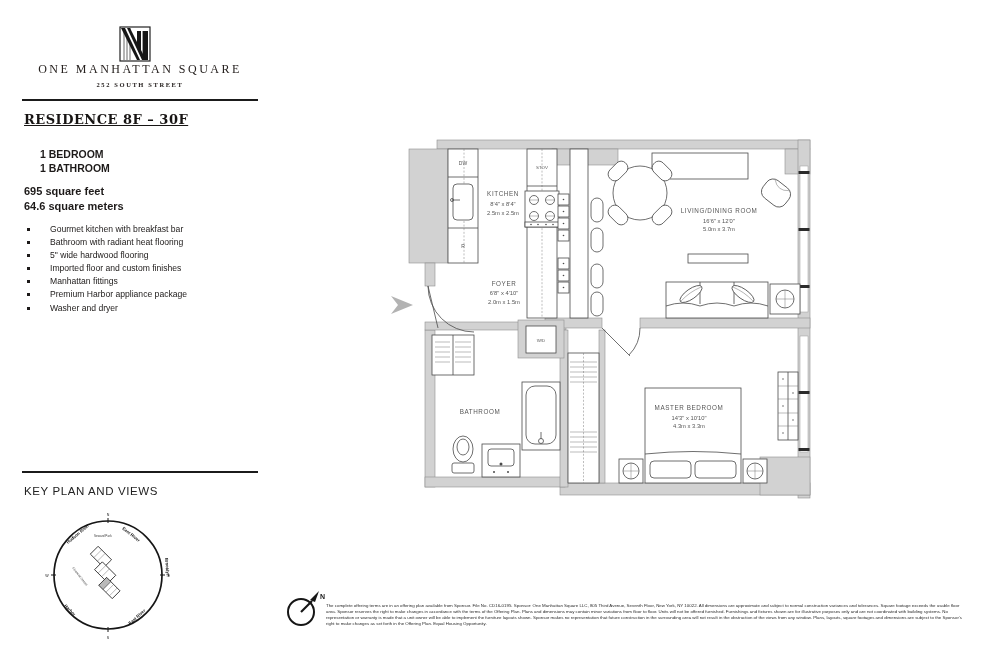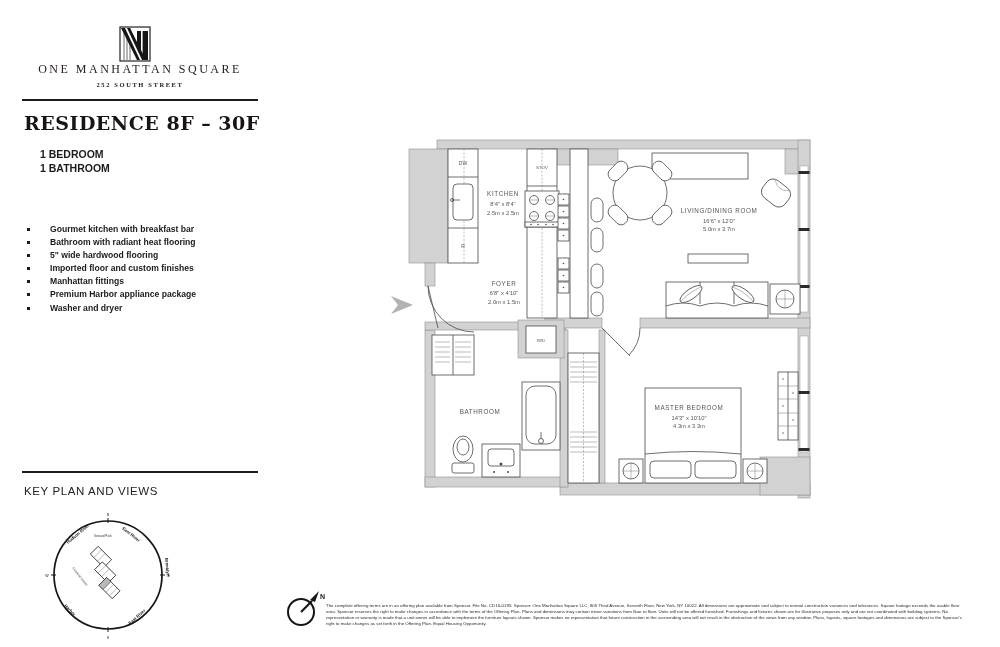--- a/index.html
+++ b/index.html
@@ -7,25 +7,25 @@
         font-family:"Liberation Sans",sans-serif;color:#1d1d1d;}
   .abs{position:absolute;}
 
   
   .brand-name{left:10px;top:62px;width:260px;text-align:center;
     font-family:"Liberation Serif",serif;font-size:12px;letter-spacing:2.5px;color:#26211f;}
   .brand-addr{left:10px;top:81px;width:260px;text-align:center;
     font-family:"Liberation Serif",serif;font-size:6.5px;font-weight:bold;letter-spacing:1.6px;color:#26211f;}
   .rule{left:22px;width:236px;border-top:2px solid #1b1b1b;height:0;}
   .res-title{left:24px;top:112px;font-family:"DejaVu Serif",serif;font-weight:bold;
-    font-size:19px;letter-spacing:.5px;color:#171413;}
+    font-size:13px;letter-spacing:.5px;color:#171413;text-decoration:underline;}
   .bedbath{left:40px;top:147px;font-size:10.5px;font-weight:bold;line-height:14px;color:#1d1a19;}
   .area{left:24px;top:184px;font-size:11px;font-weight:bold;line-height:14.5px;color:#1d1a19;}
   ul.features{left:24px;top:223px;margin:0;padding:0;list-style:none;}
-  ul.features li{position:relative;padding-left:26px;font-size:8.6px;font-weight:bold;
+  ul.features li{position:relative;padding-left:26px;font-size:8.6px;font-weight:normal;
     line-height:13.1px;color:#1d1a19;}
   ul.features li:before{content:"";position:absolute;left:3px;top:5px;width:3px;height:3px;background:#1d1a19;}
   .keyplan-heading{left:24px;top:485px;font-size:11.5px;letter-spacing:.6px;color:#222;text-align:right;}
 
   
   .wall{fill:#d2d2d2;stroke:#8f8f8f;stroke-width:.6;}
   .win{fill:#ffffff;stroke:#9a9a9a;stroke-width:.5;}
   .mull{fill:#2b2b2b;}
   .lnw{fill:#ffffff;stroke:#4a4a4a;stroke-width:.8;}
   .ln{fill:none;stroke:#4a4a4a;stroke-width:.8;}
@@ -63,20 +63,24 @@
     <polygon points="6,2 8,2 23,34 21,34" fill="#fff"></polygon>
   </svg>
   <div class="abs brand-name">ONE MANHATTAN SQUARE</div>
   <div class="abs brand-addr">252 SOUTH STREET</div>
   <div class="abs rule" style="top:99px"></div>
 
   <div class="abs res-title">RESIDENCE 8F – 30F</div>
   <div class="abs bedbath">
     <div>1 BEDROOM</div>
     <div>1 BATHROOM</div>
+  </div>
+  <div class="abs area">
+    <div>695 square feet</div>
+    <div>64.6 square meters</div>
   </div>
   <ul class="abs features">
     <li>Gourmet kitchen with breakfast bar</li>
     <li>Bathroom with radiant heat flooring</li>
     <li>5" wide hardwood flooring</li>
     <li>Imported floor and custom finishes</li>
     <li>Manhattan fittings</li>
     <li>Premium Harbor appliance package</li>
     <li>Washer and dryer</li>
   </ul>

